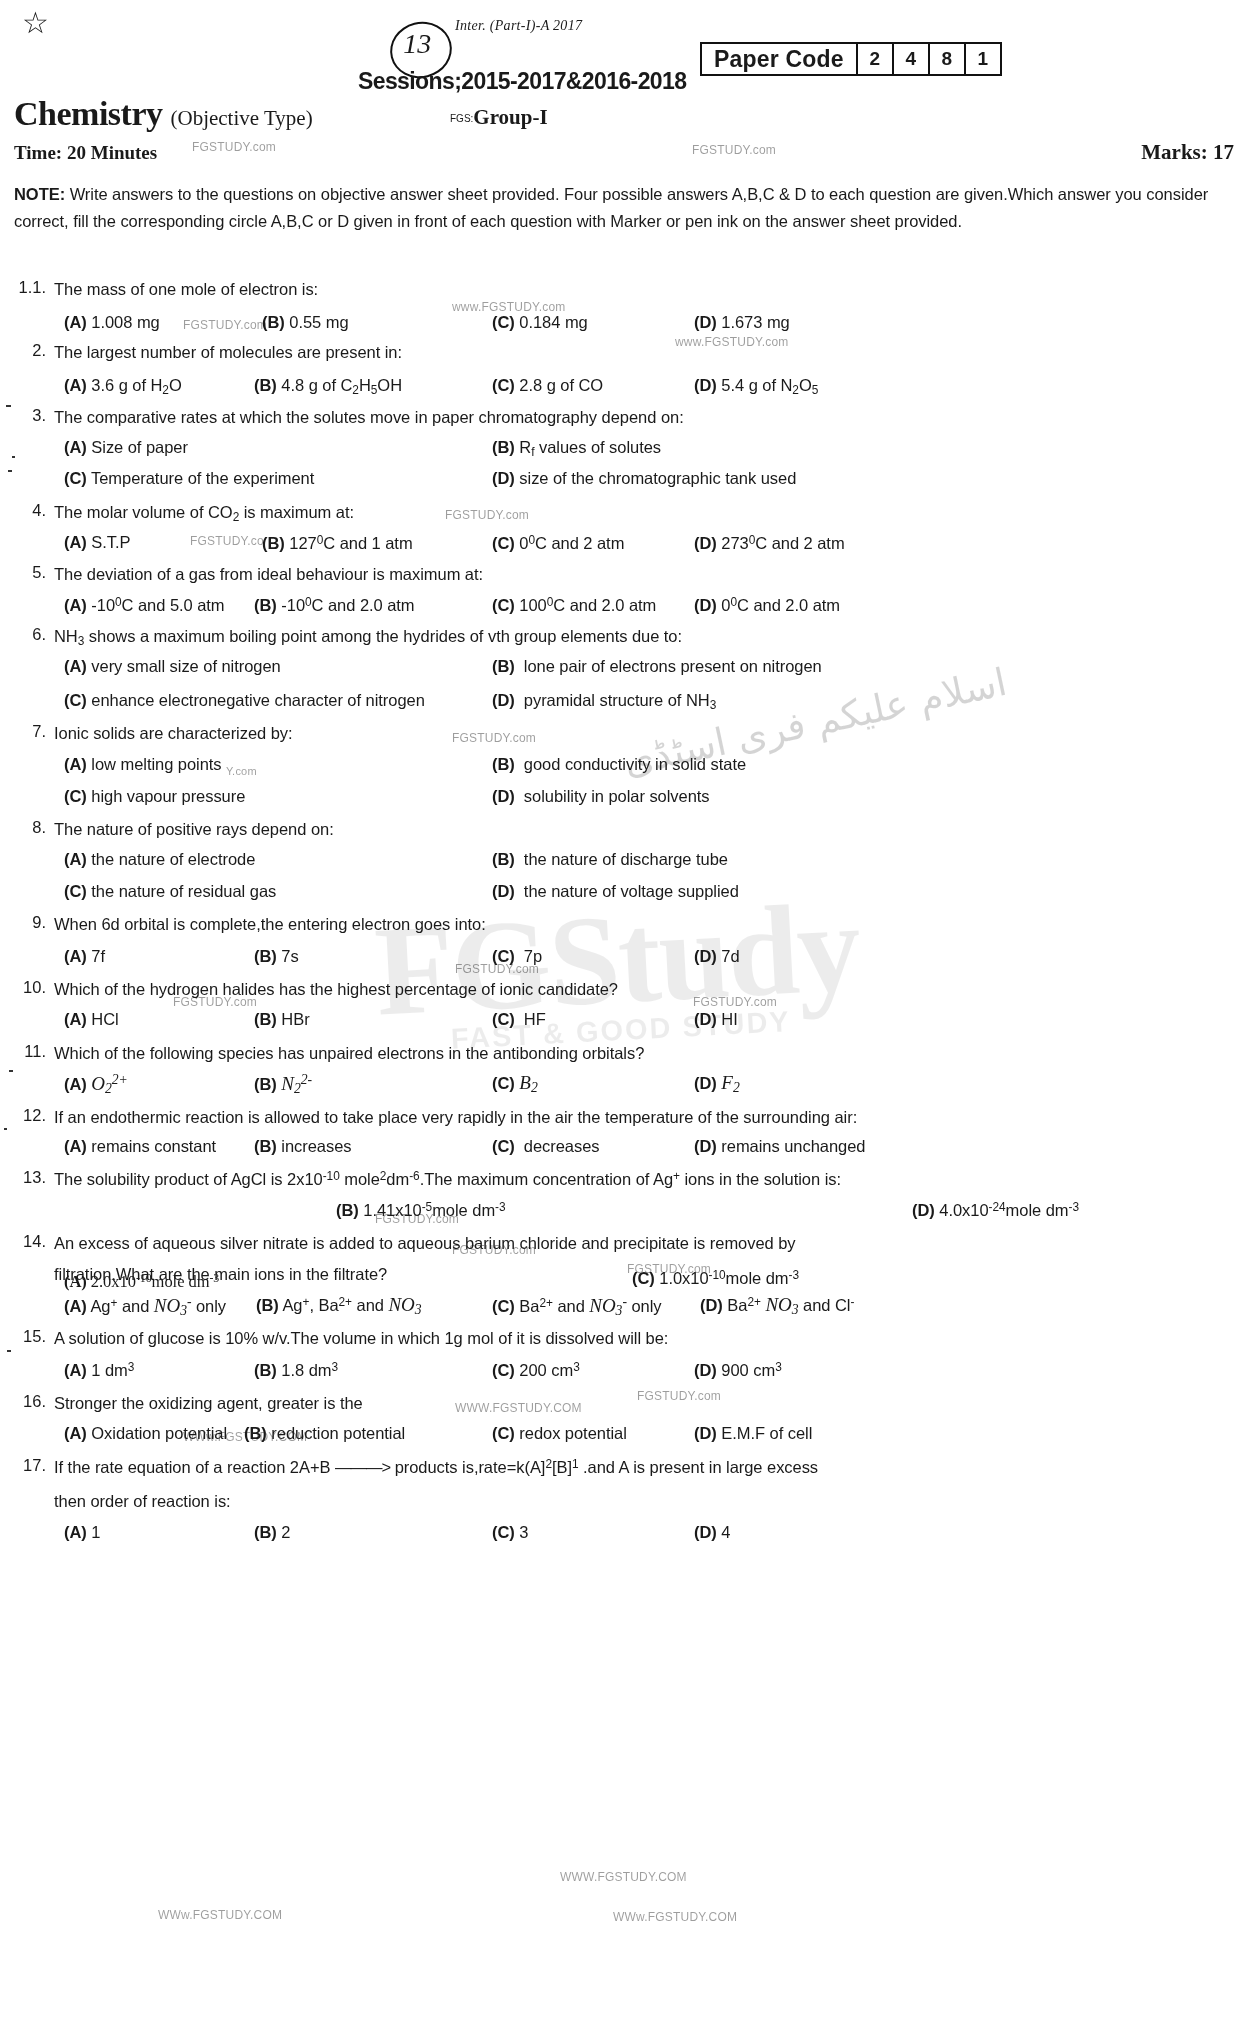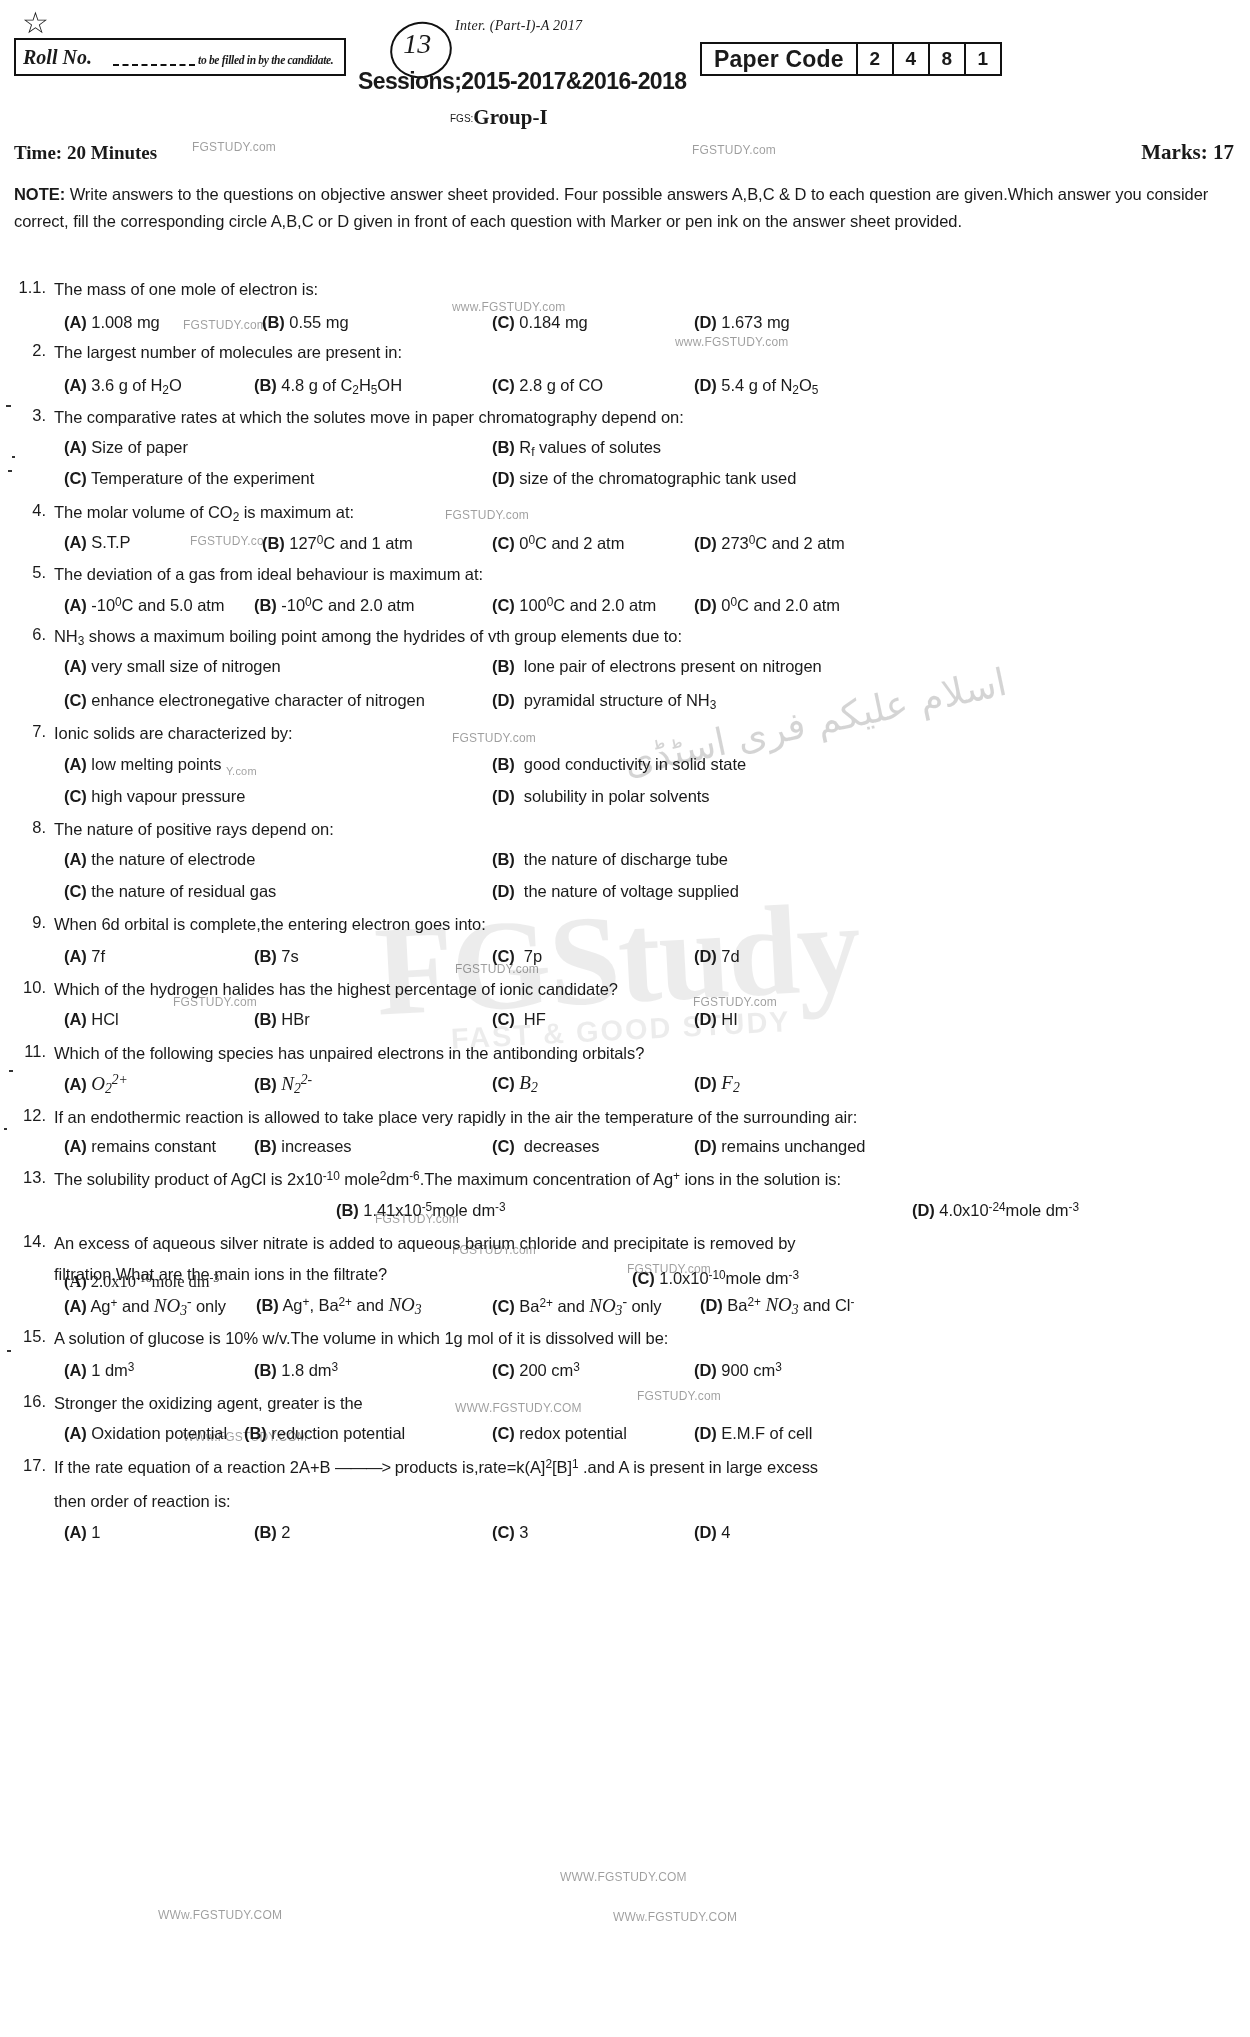--- a/index.html
+++ b/index.html
@@ -257,41 +257,40 @@
 <div class="page">
 
   <div class="big-wm">
     <div class="fg">FGStudy</div>
     <div class="tag">FAST &amp; GOOD STUDY</div>
   </div>
   <div class="urdu-wm">اسلام علیکم فری اسٹڈی</div>
 
   <div class="star-top">☆</div>
 
-  <div class="rollbox">
-    <div class="rl">Roll No.</div>
-    <div class="dashes"></div>
-    <div class="hint">to be filled in by the candidate.</div>
-  </div>
 
   <div class="hand-circle">
     <span>13</span>
   </div>
 
   <div class="inter-line">Inter. (Part-I)-A 2017</div>
   <div class="sessions">Sessions;2015-2017&amp;2016-2018</div>
 
   <div class="papercode">
     <div class="label">Paper Code</div>
     <div class="d">2</div>
     <div class="d">4</div>
     <div class="d">8</div>
     <div class="d">1</div>
   </div>
 
+  <div class="subject">
+    <span>Chemistry</span>
+    <span class="obj">(Objective Type)</span>
+  </div>
 
   <div class="group">
     <span class="pfx">FGS:</span><span>Group-I</span>
   </div>
 
   <div class="time">Time: 20 Minutes</div>
   <div class="marks">Marks: 17</div>
 
   <div class="note">
     <b>NOTE:</b>

